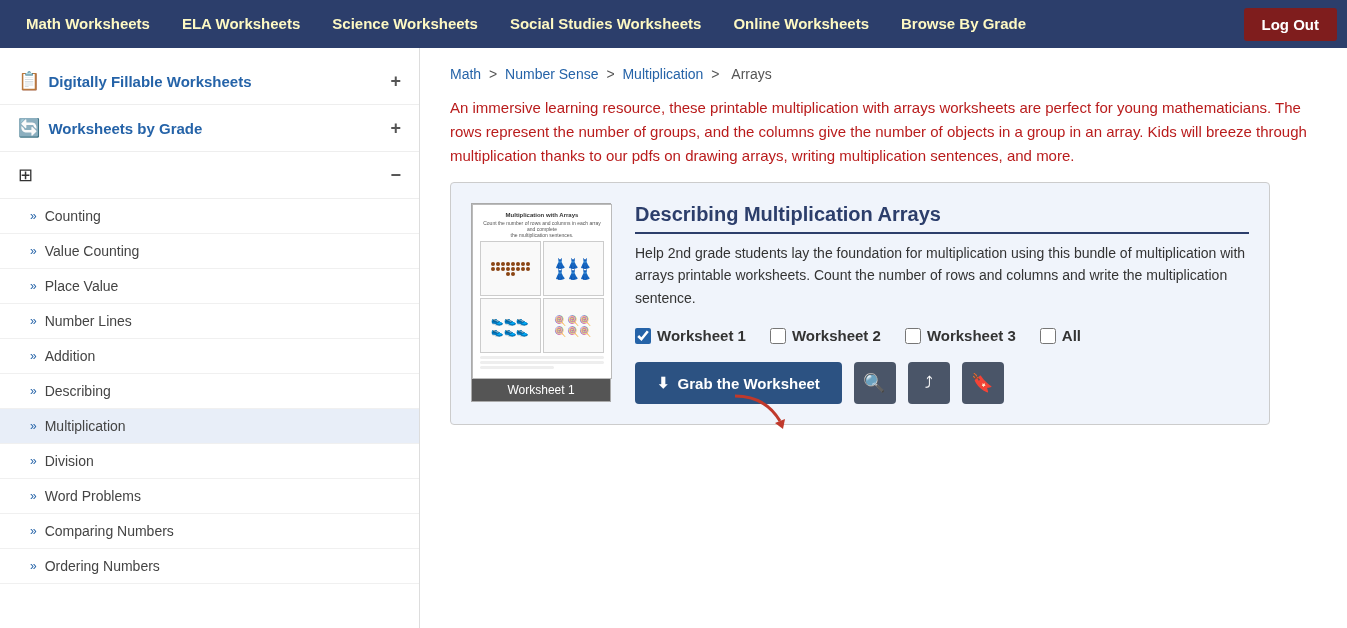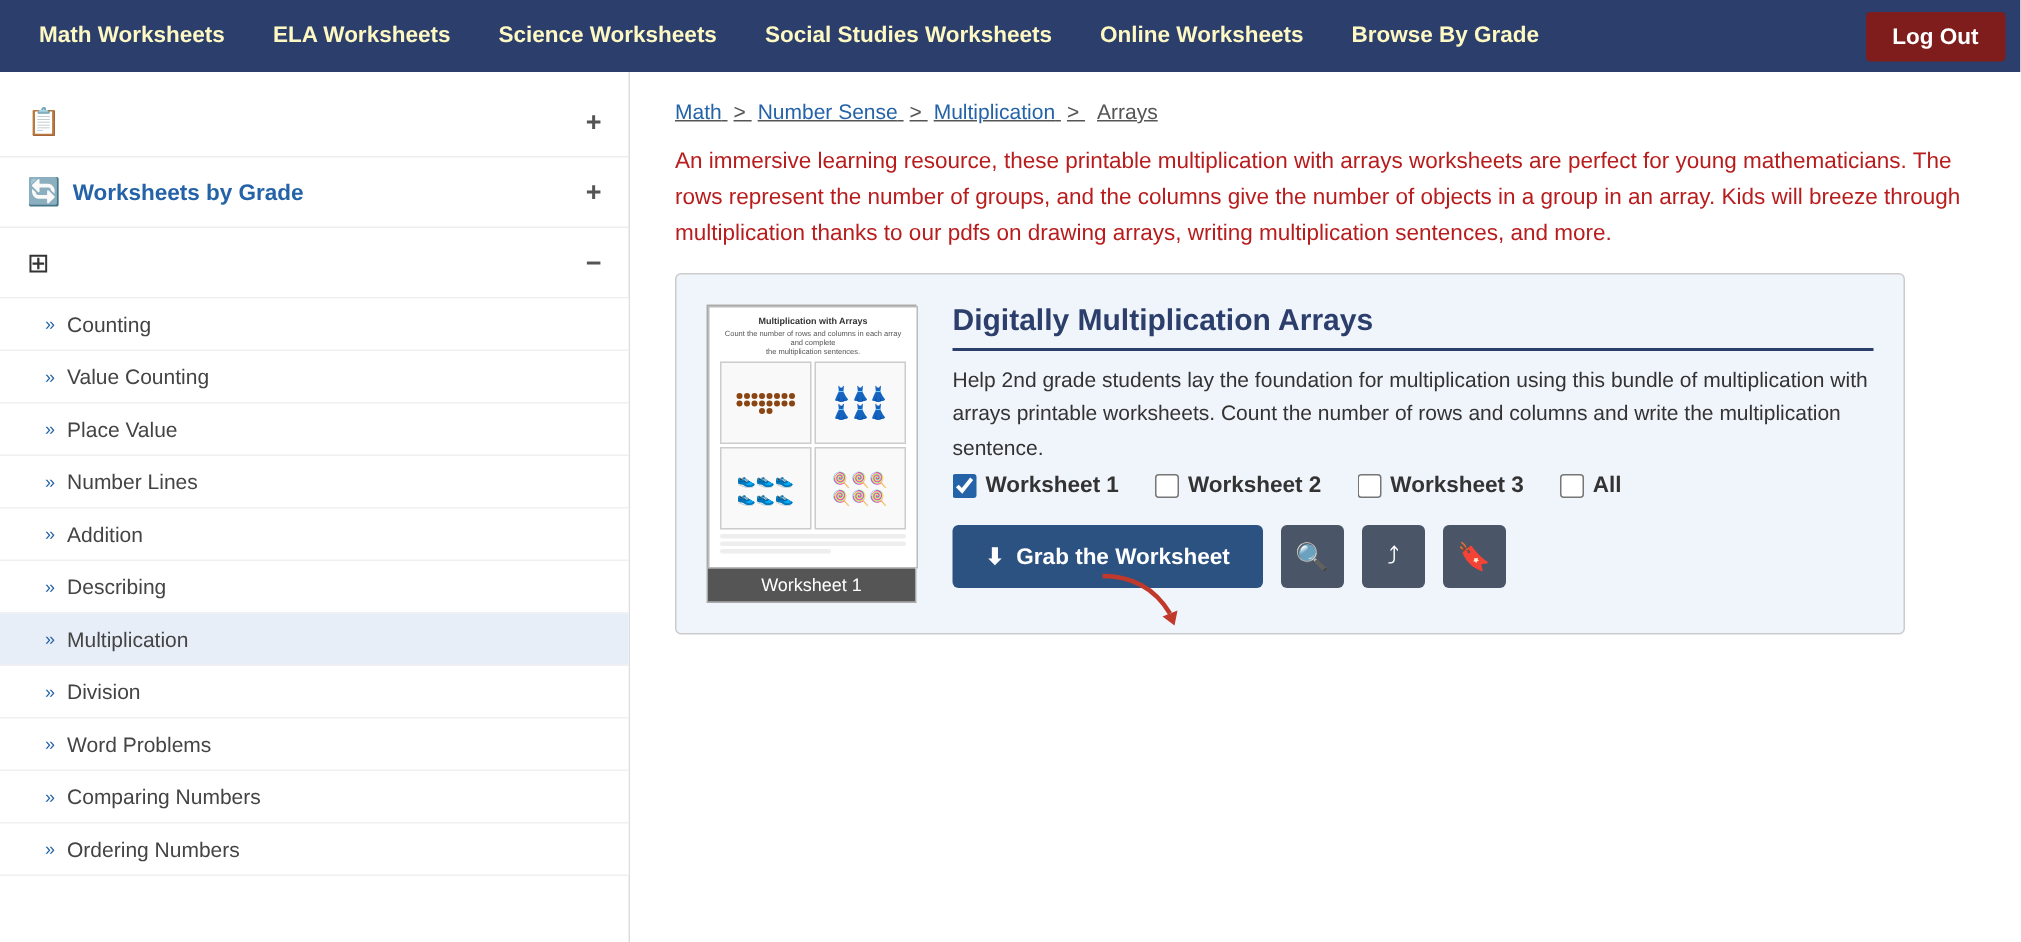--- a/index.html
+++ b/index.html
@@ -106,21 +106,20 @@
       flex: 1;
       padding: 18px 30px;
       overflow-y: auto;
     }
 
     
     .breadcrumb {
       font-size: 14px;
       margin-bottom: 14px;
       color: #555;
-      text-decoration: underline;
     }
     .breadcrumb a {
       color: #2563a8;
       text-decoration: none;
     }
     .breadcrumb span { color: #555; margin: 0 4px; }
 
     
     .description {
       font-size: 15px;
@@ -238,21 +237,21 @@
       font-weight: bold;
       color: #2c3e6b;
       margin-bottom: 8px;
       border-bottom: 2px solid #2c3e6b;
       padding-bottom: 6px;
     }
     .card-desc {
       font-size: 14px;
       line-height: 1.6;
       color: #333;
-      margin-bottom: 6px;
+      margin-bottom: 18px;
     }
 
     
     .worksheet-checks {
       display: flex;
       gap: 24px;
       align-items: center;
       margin-bottom: 18px;
       flex-wrap: wrap;
     }
@@ -334,20 +333,21 @@
   <button class="nav-logout">Log Out</button>
 </nav>
 
 <div class="page-layout">
 
   <div class="sidebar">
 
     <div class="sidebar-item">
       <div class="sidebar-item-left">
         <span class="sidebar-icon">📋</span>
+        <span class="sidebar-item-label">Digitally Fillable Worksheets</span>
       </div>
       <span class="sidebar-plus">+</span>
     </div>
 
     <div class="sidebar-item">
       <div class="sidebar-item-left">
         <span class="sidebar-icon">🔄</span>
         <span class="sidebar-item-label">Worksheets by Grade</span>
       </div>
       <span class="sidebar-plus">+</span>
@@ -467,21 +467,21 @@
               <div class="fake-ws-line"></div>
               <div class="fake-ws-line"></div>
               <div class="fake-ws-line" style="width:60%"></div>
             </div>
           </div>
         </div>
         <div class="thumbnail-label">Worksheet 1</div>
       </div>
 
       <div class="card-right">
-        <div class="card-title">Digitally Multiplication Arrays</div>
+        <div class="card-title">Describing Multiplication Arrays</div>
         <p class="card-desc">Help 2nd grade students lay the foundation for multiplication using this bundle of multiplication with arrays printable worksheets. Count the number of rows and columns and write the multiplication sentence.</p>
 
         <div class="worksheet-checks">
           <label class="ws-check-item">
             <input type="checkbox" checked="" style="">
             <span>Worksheet 1</span>
           </label>
           <label class="ws-check-item">
             <input type="checkbox" style="">
             <span>Worksheet 2</span>

